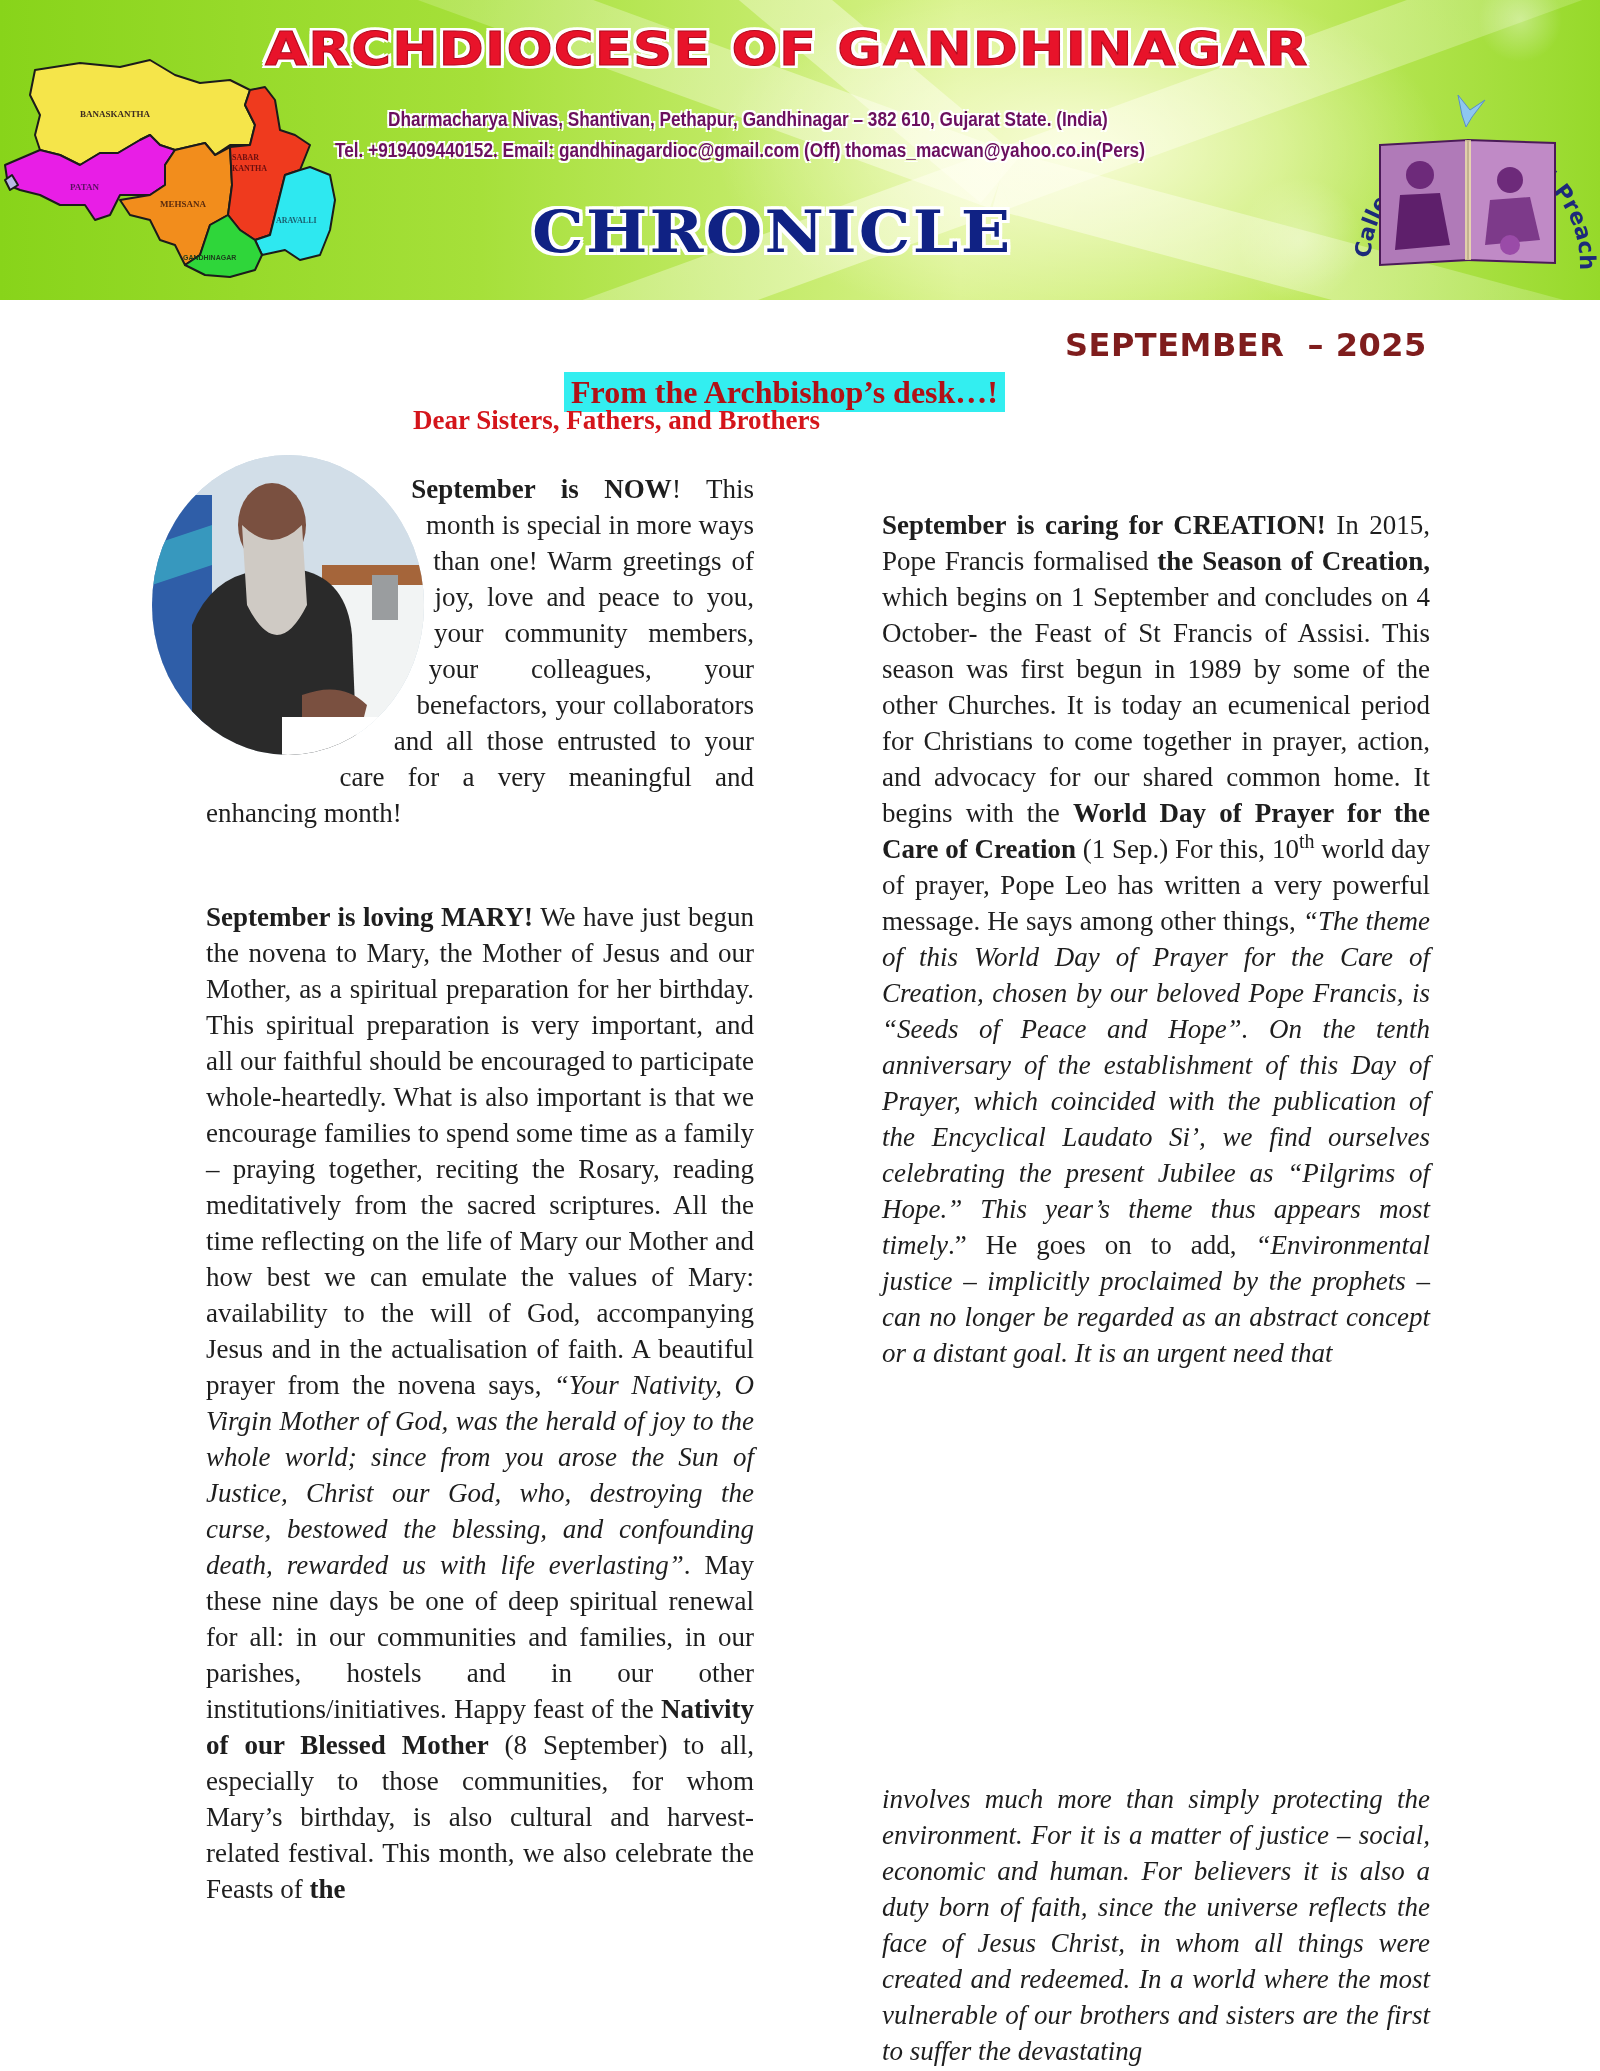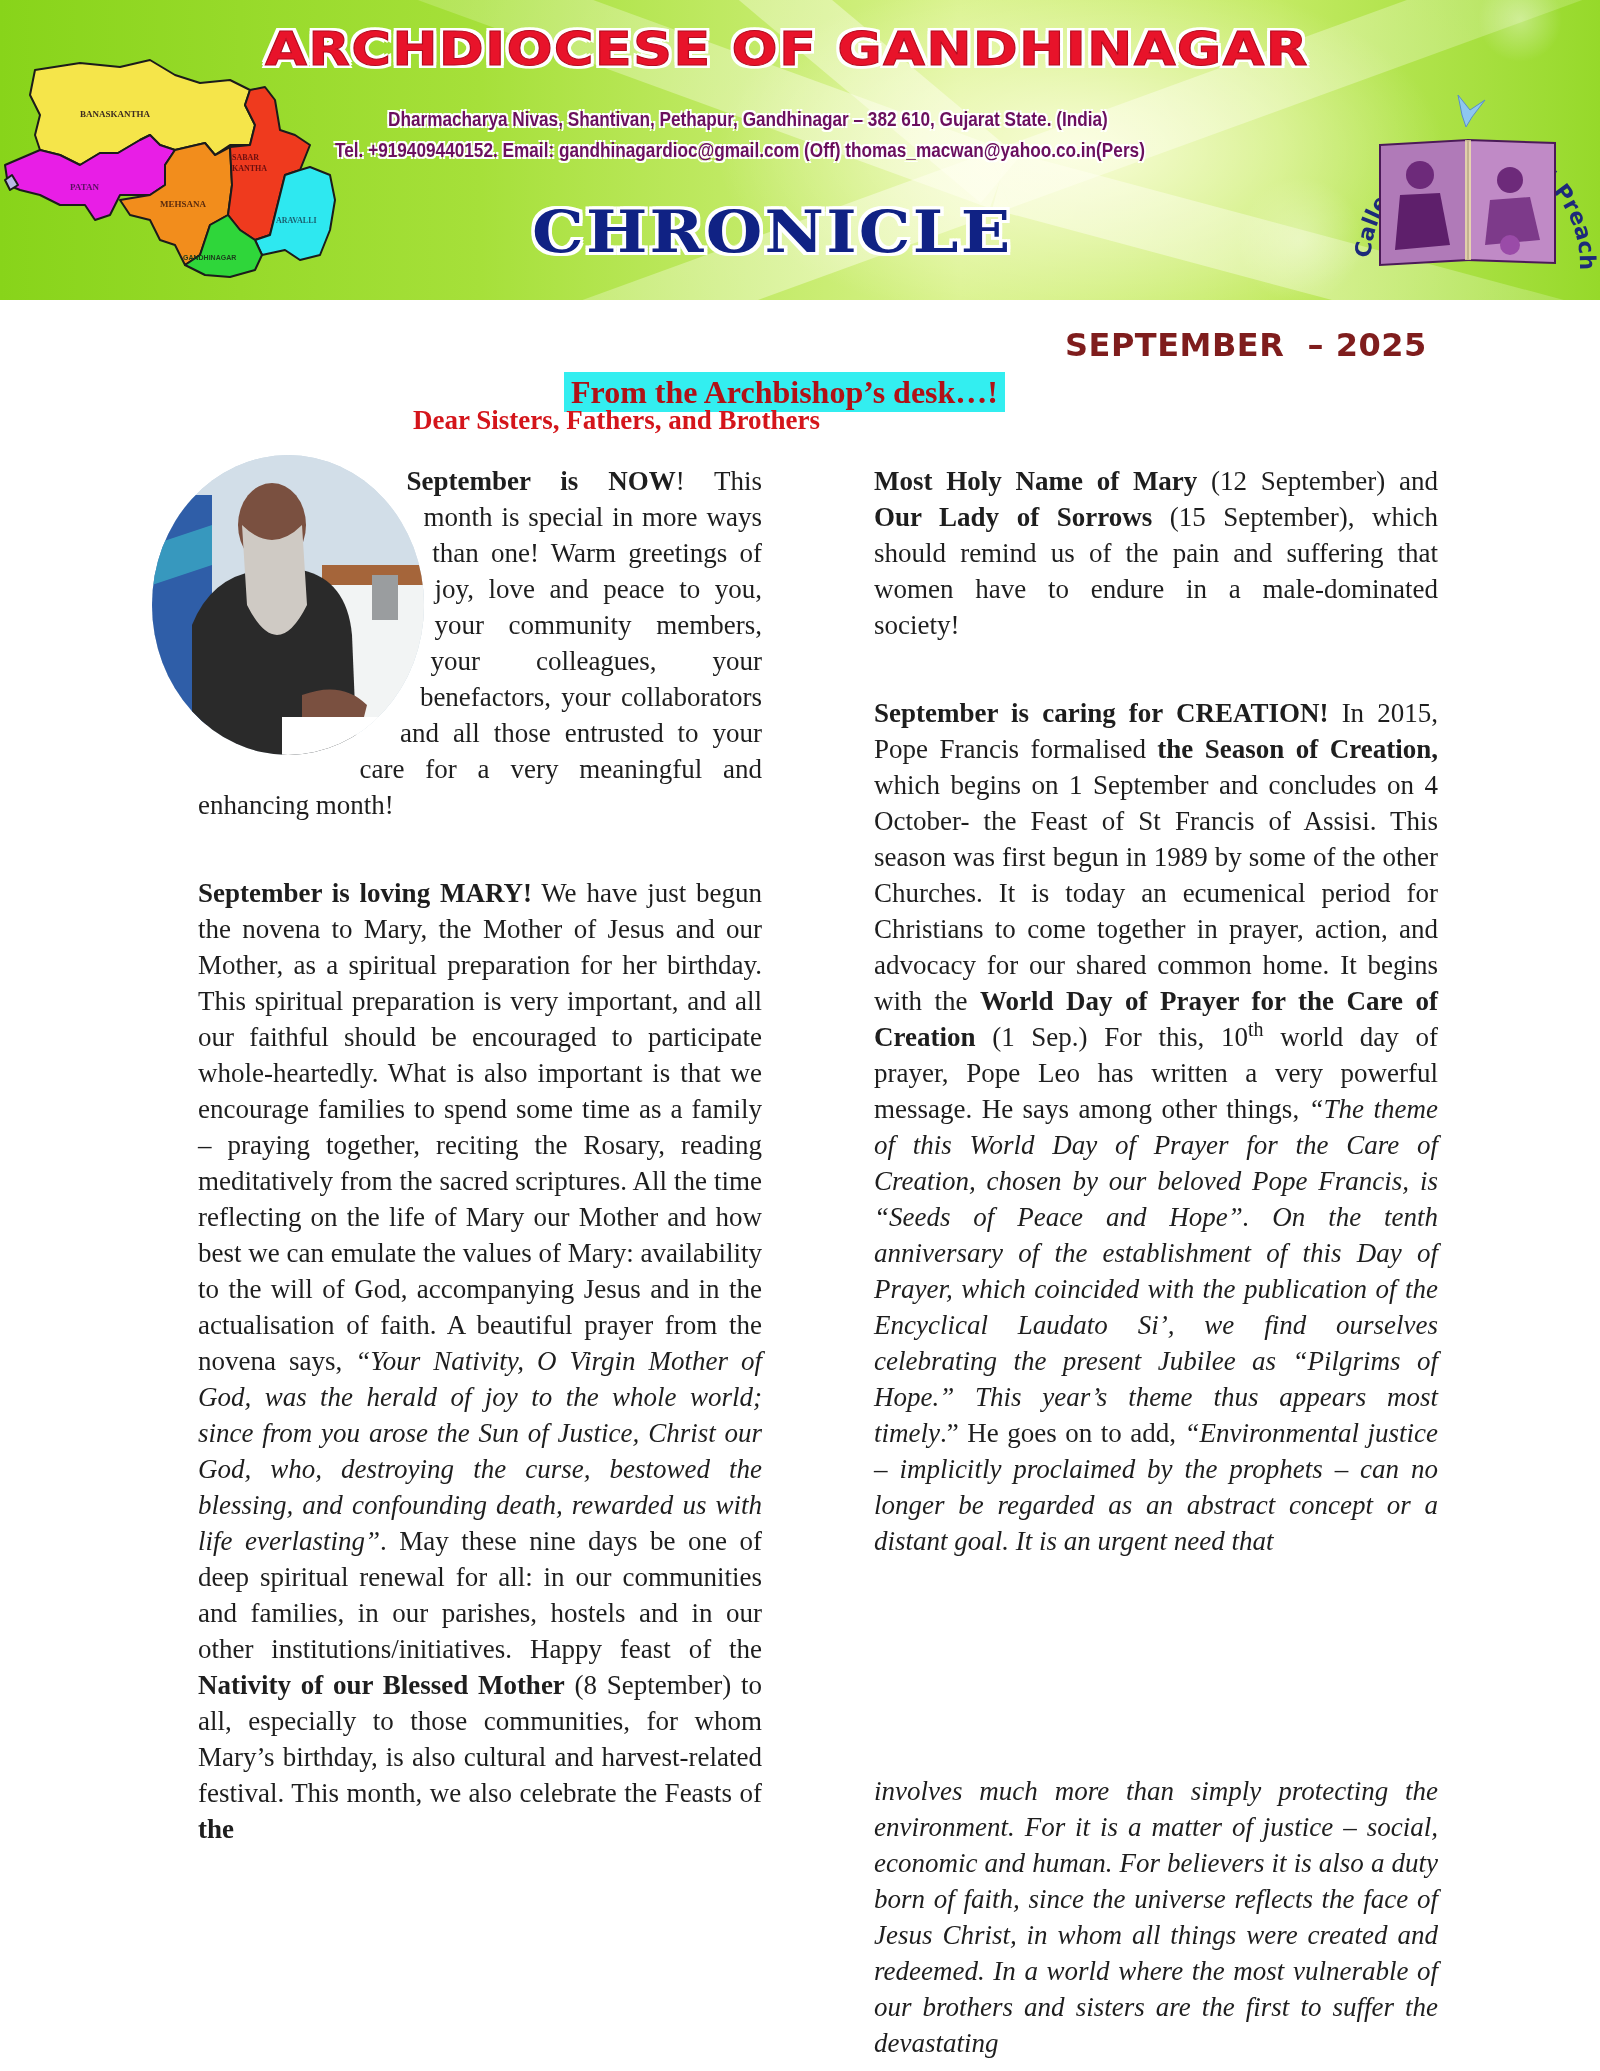--- a/index.html
+++ b/index.html
@@ -47,21 +47,21 @@
     position: absolute; left: 564px; top: 372px; background: #33eef0; padding: 0 7px;
     font-family: "Liberation Serif", serif; font-weight: bold; font-size: 32px; color: #b01116; line-height: 40px;
   }
   .salutation {
     position: absolute; left: 413px; top: 403px; font-family: "Liberation Serif", serif; font-weight: bold;
     font-size: 27px; color: #d4151b; line-height: 34px;
   }
 
   
   .col { position: absolute; font-size: 27px; line-height: 36px; text-align: justify; color: #1e1e1e; }
-  .col p { margin: 8px; }
+  .col p { margin: 16px; }
   .col .gap { height: 36px; }
   .col-left { left: 190px; top: 455px; width: 580px; }
   .col-right { left: 866px; top: 455px; width: 580px; }
   .col-right2 { left: 866px; top: 1765px; width: 580px; }
   .photo {
     float: left; width: 290px; height: 320px; margin: 0 0 0 -38px; shape-outside: ellipse(47% 50% at 50% 46%);
   }
   .photo-inner {
     width: 272px; height: 300px; border-radius: 50%; overflow: hidden; position: relative;
     background: linear-gradient(180deg, #c7d7e3 0%, #dbe4ea 55%, #e8eef1 100%);
@@ -148,20 +148,19 @@
         <rect x="130" y="262" width="120" height="38" fill="#ffffff"></rect>
       </svg>
     </div>
   </div>
   <p><span class="b">September is NOW</span><span>! This month is special in more ways than one! Warm greetings of joy, love and peace to you, your community members, your colleagues, your benefactors, your collaborators and all those entrusted to your care for a very meaningful and enhancing month!</span></p>
   <div class="gap"></div>
   <p><span class="b">September is loving MARY!</span><span> We have just begun the novena to Mary, the Mother of Jesus and our Mother, as a spiritual preparation for her birthday. This spiritual preparation is very important, and all our faithful should be encouraged to participate whole-heartedly. What is also important is that we encourage families to spend some time as a family – praying together, reciting the Rosary, reading meditatively from the sacred scriptures. All the time reflecting on the life of Mary our Mother and how best we can emulate the values of Mary: availability to the will of God, accompanying Jesus and in the actualisation of faith. A beautiful prayer from the novena says, </span><span class="i">“Your Nativity, O Virgin Mother of God, was the herald of joy to the whole world; since from you arose the Sun of Justice, Christ our God, who, destroying the curse, bestowed the blessing, and confounding death, rewarded us with life everlasting”</span><span>. May these nine days be one of deep spiritual renewal for all: in our communities and families, in our parishes, hostels and in our other institutions/initiatives. Happy feast of the </span><span class="b">Nativity of our Blessed Mother</span><span> (8 September) to all, especially to those communities, for whom Mary’s birthday, is also cultural and harvest-related festival. This month, we also celebrate the Feasts of </span><span class="b">the</span></p>
 </div>
 
 <div class="col col-right">
-  <p><span class="b">Most Holy Name of Mary</span><span> (12 September) and </span><span class="b">Our Lady of Sorrows</span><span> (15 September), which should remind us of the pain and suffering that women have to endure in a male-dominated society!</span></p>
   <div class="gap"></div>
   <p><span class="b">September is caring for CREATION!</span><span> In 2015, Pope Francis formalised </span><span class="b">the Season of Creation,</span><span> which begins on 1 September and concludes on 4 October- the Feast of St Francis of Assisi. This season was first begun in 1989 by some of the other Churches. It is today an ecumenical period for Christians to come together in prayer, action, and advocacy for our shared common home. It begins with the </span><span class="b">World Day of Prayer for the Care of Creation</span><span> (1 Sep.)  For this, 10</span><sup>th</sup><span> world day of prayer, Pope Leo has written a very powerful message. He says among other things, </span><span class="i">“The theme of this World Day of Prayer for the Care of Creation, chosen by our beloved Pope Francis, is “Seeds of Peace and Hope”. On the tenth anniversary of the establishment of this Day of Prayer, which coincided with the publication of the Encyclical Laudato Si’, we find ourselves celebrating the present Jubilee as “Pilgrims of Hope.” This year’s theme thus appears most timely</span><span>.” He goes on to add, </span><span class="i">“Environmental justice – implicitly proclaimed by the prophets – can no longer be regarded as an abstract concept or a distant goal. It is an urgent need that</span></p>
 </div>
 
 <div class="col col-right2">
   <p class="i">involves much more than simply protecting the environment. For it is a matter of justice – social, economic and human. For believers it is also a duty born of faith, since the universe reflects the face of Jesus Christ, in whom all things were created and redeemed. In a world where the most vulnerable of our brothers and sisters are the first to suffer the devastating</p>
 </div>
 
 </body></html>

